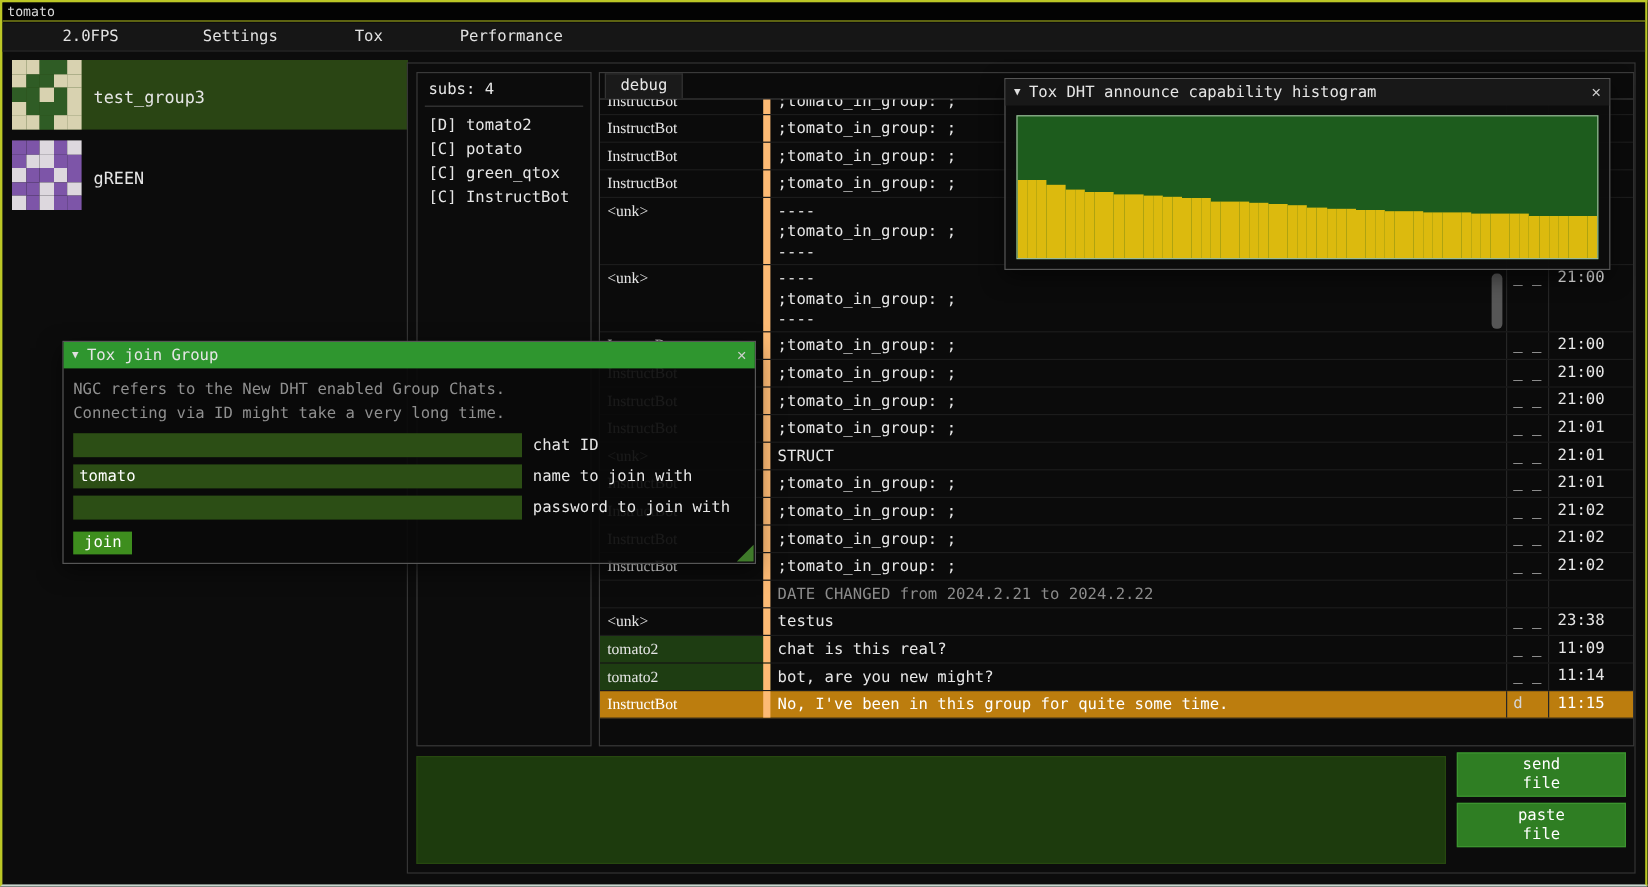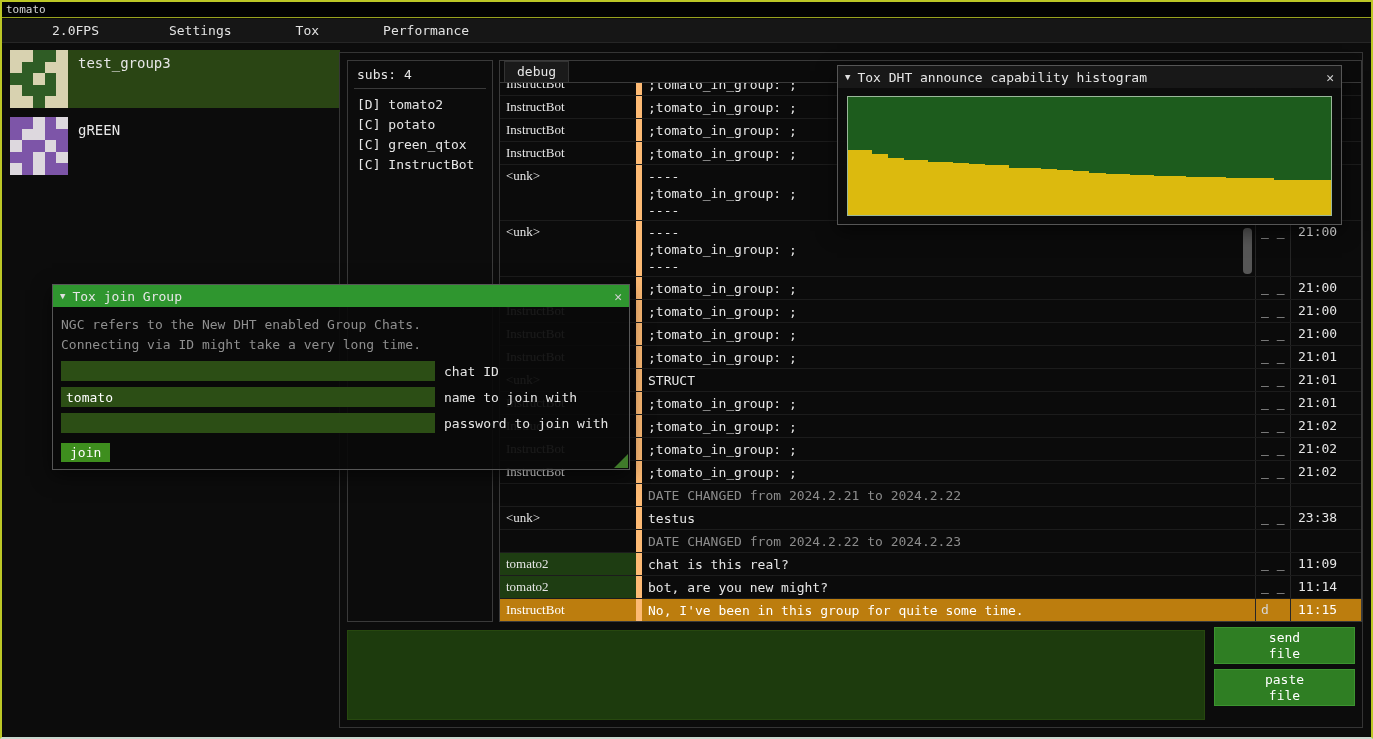--- a/index.html
+++ b/index.html
@@ -13,21 +13,21 @@
   }
   
   .titlebar{ position:absolute; left:0; top:0; right:0; height:16px; background:#030303;
     font-size:11px; padding:1px 4px; border-bottom:1px solid #99a31d; color:#d8d8d8;}
   
   .menubar{ position:absolute; left:0; top:17px; right:0; height:24px; background:#161616;
     display:flex; align-items:center; padding-left:6px; border-bottom:1px solid #262626;}
   .menu-item{ padding:0 14px; color:#e2e2e2; cursor:default;margin-left:36px;}
   .menu-fps{ padding:0 8px; margin-right:12px;}
   
-  .contact{ position:absolute; left:8px; width:330px; height:58px; display:flex;}
+  .contact{ position:absolute; left:8px; width:330px; height:58px; display:flex;align-items:center;}
   .contact.selected{ background:#2a4514;}
   .avatar{ width:58px; height:58px; display:grid;
     grid-template-columns:repeat(5,1fr); grid-template-rows:repeat(5,1fr); flex:none;}
   .contact-name{ margin-left:10px; padding-top:5px; font-size:14px;}
   
   .right-group{ position:absolute; left:337px; top:50px; width:1024px; height:676px;
     border:1px solid #353535; pointer-events:none;}
   
   .subs-panel{ position:absolute; left:345px; top:58px; width:146px; height:562px;
     border:1px solid #3a3a3a; background:#0c0c0c; padding:6px 9px;}
@@ -275,26 +275,20 @@
           <div class="cell-name"></div>
           <div class="cell-text"><div class="line">DATE CHANGED from 2024.2.21 to 2024.2.22</div></div>
           <div class="cell-status"></div>
           <div class="cell-time"></div>
         </div>
         <div class="row">
           <div class="cell-name">&lt;unk&gt;</div>
           <div class="cell-text"><div class="line">testus</div></div>
           <div class="cell-status">_ _</div>
           <div class="cell-time">23:38</div>
-        </div>
-        <div class="row sys">
-          <div class="cell-name"></div>
-          <div class="cell-text"><div class="line">DATE CHANGED from 2024.2.22 to 2024.2.23</div></div>
-          <div class="cell-status"></div>
-          <div class="cell-time"></div>
         </div>
         <div class="row nh">
           <div class="cell-name">tomato2</div>
           <div class="cell-text"><div class="line">chat is this real?</div></div>
           <div class="cell-status">_ _</div>
           <div class="cell-time">11:09</div>
         </div>
         <div class="row nh">
           <div class="cell-name">tomato2</div>
           <div class="cell-text"><div class="line">bot, are you new might?</div></div>

